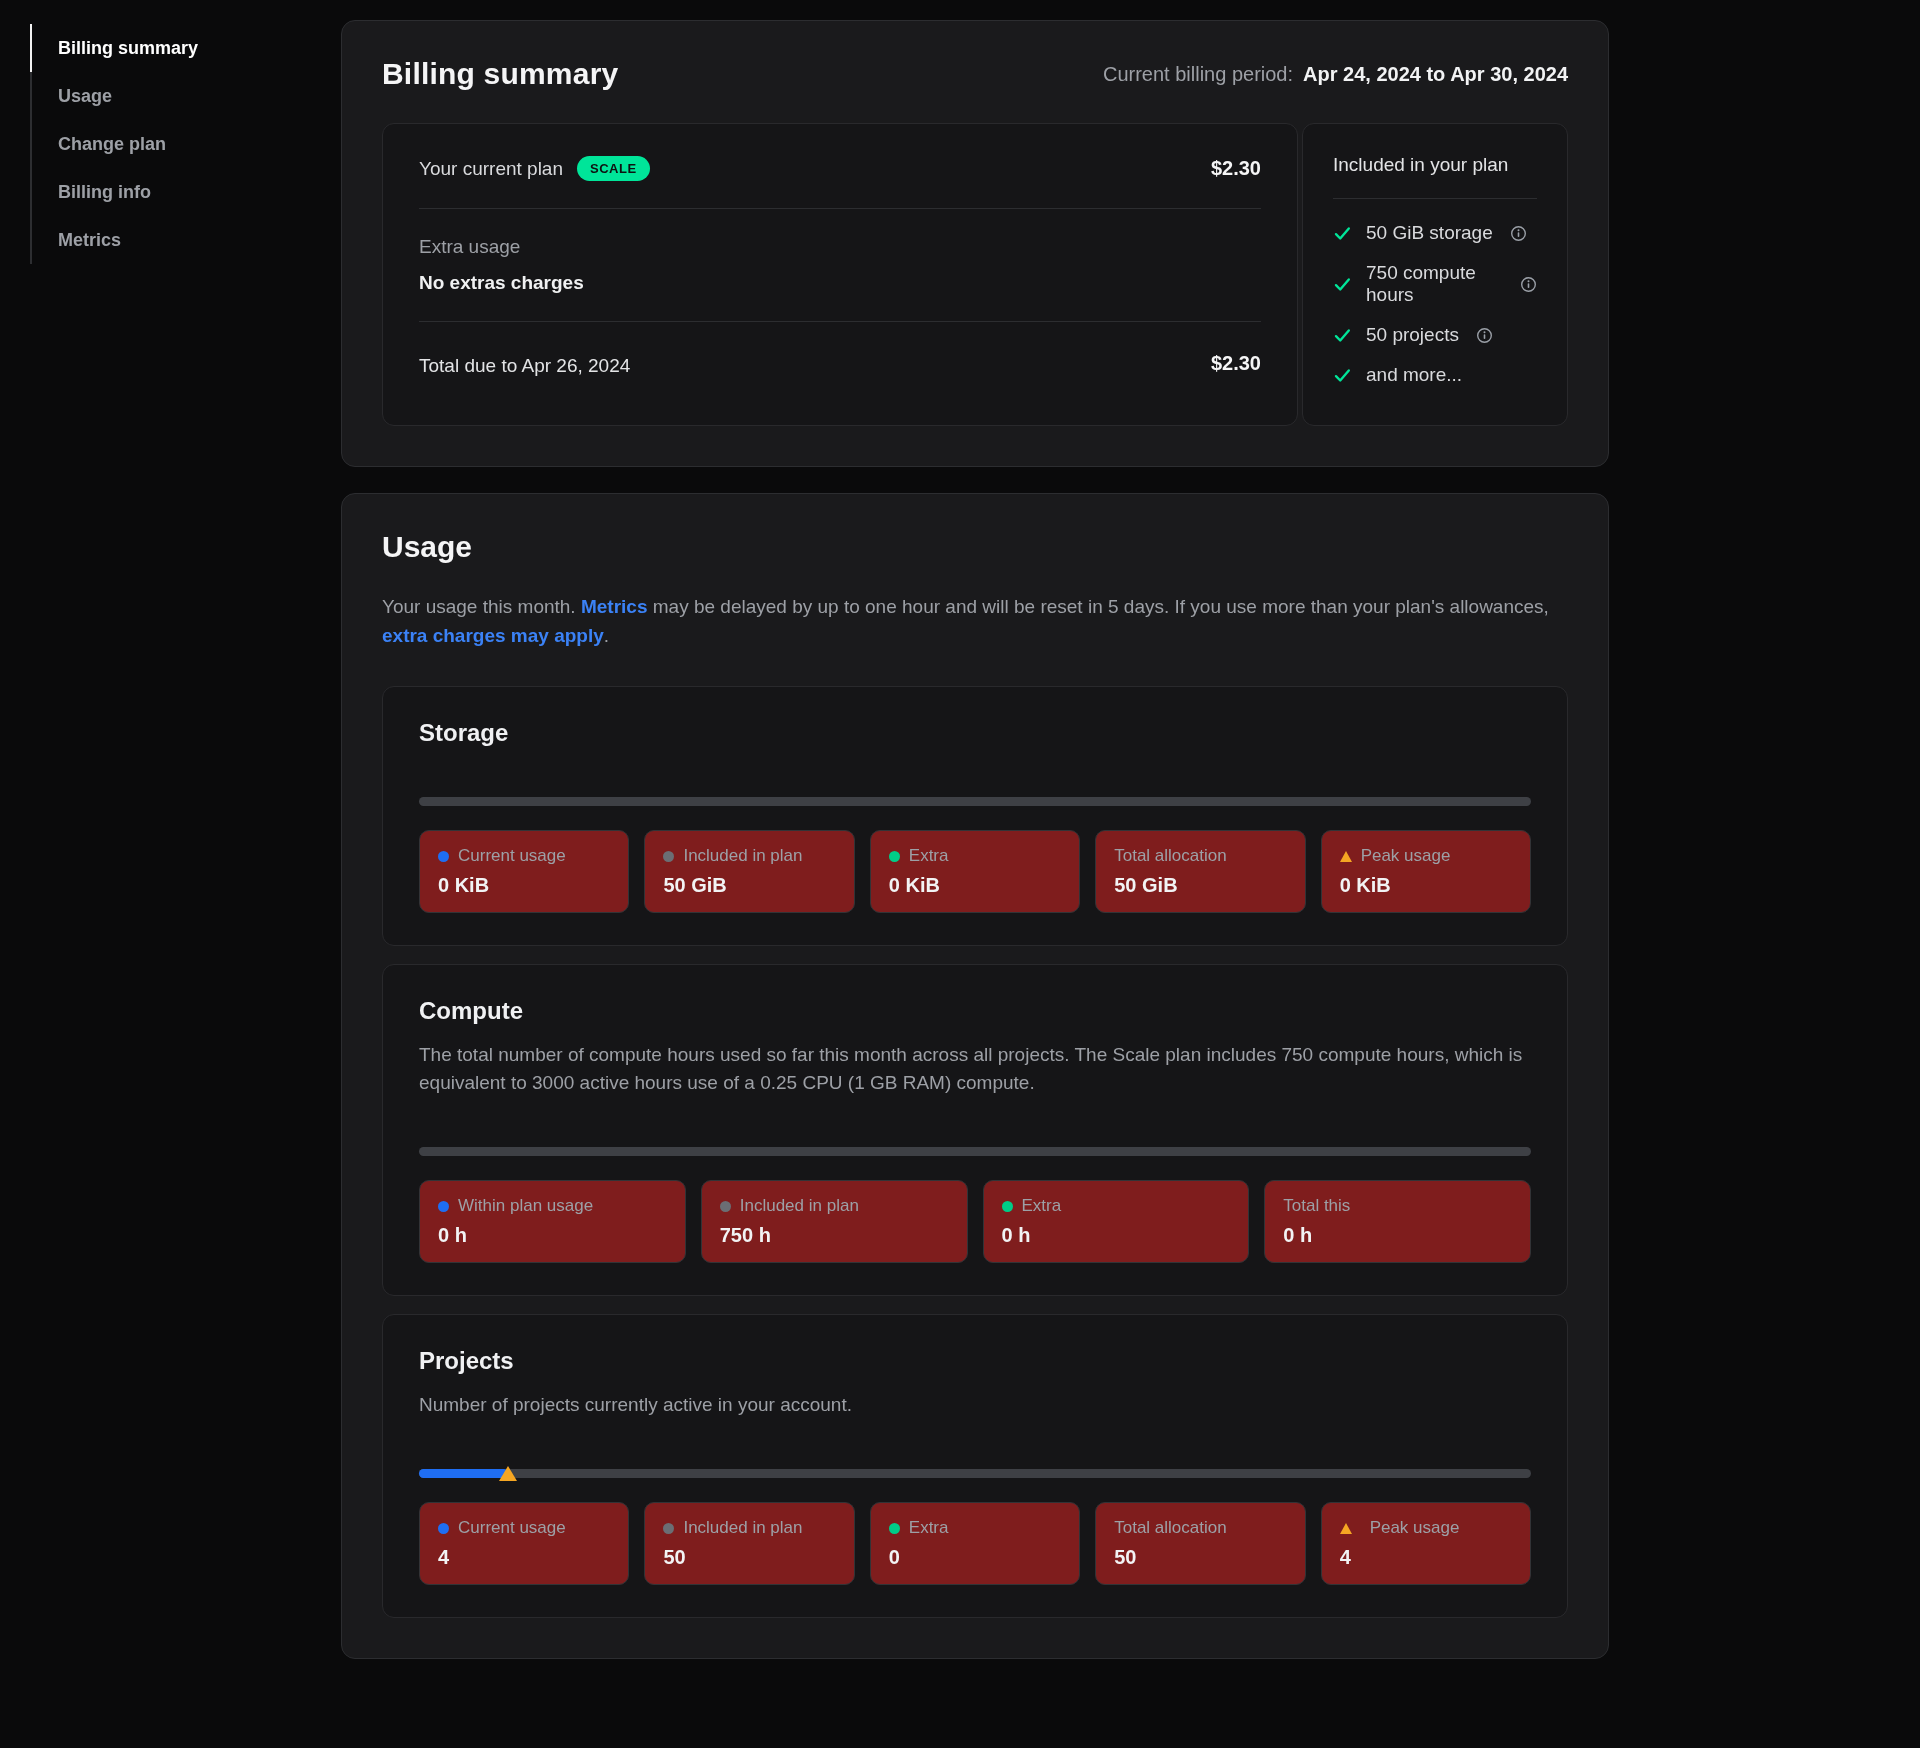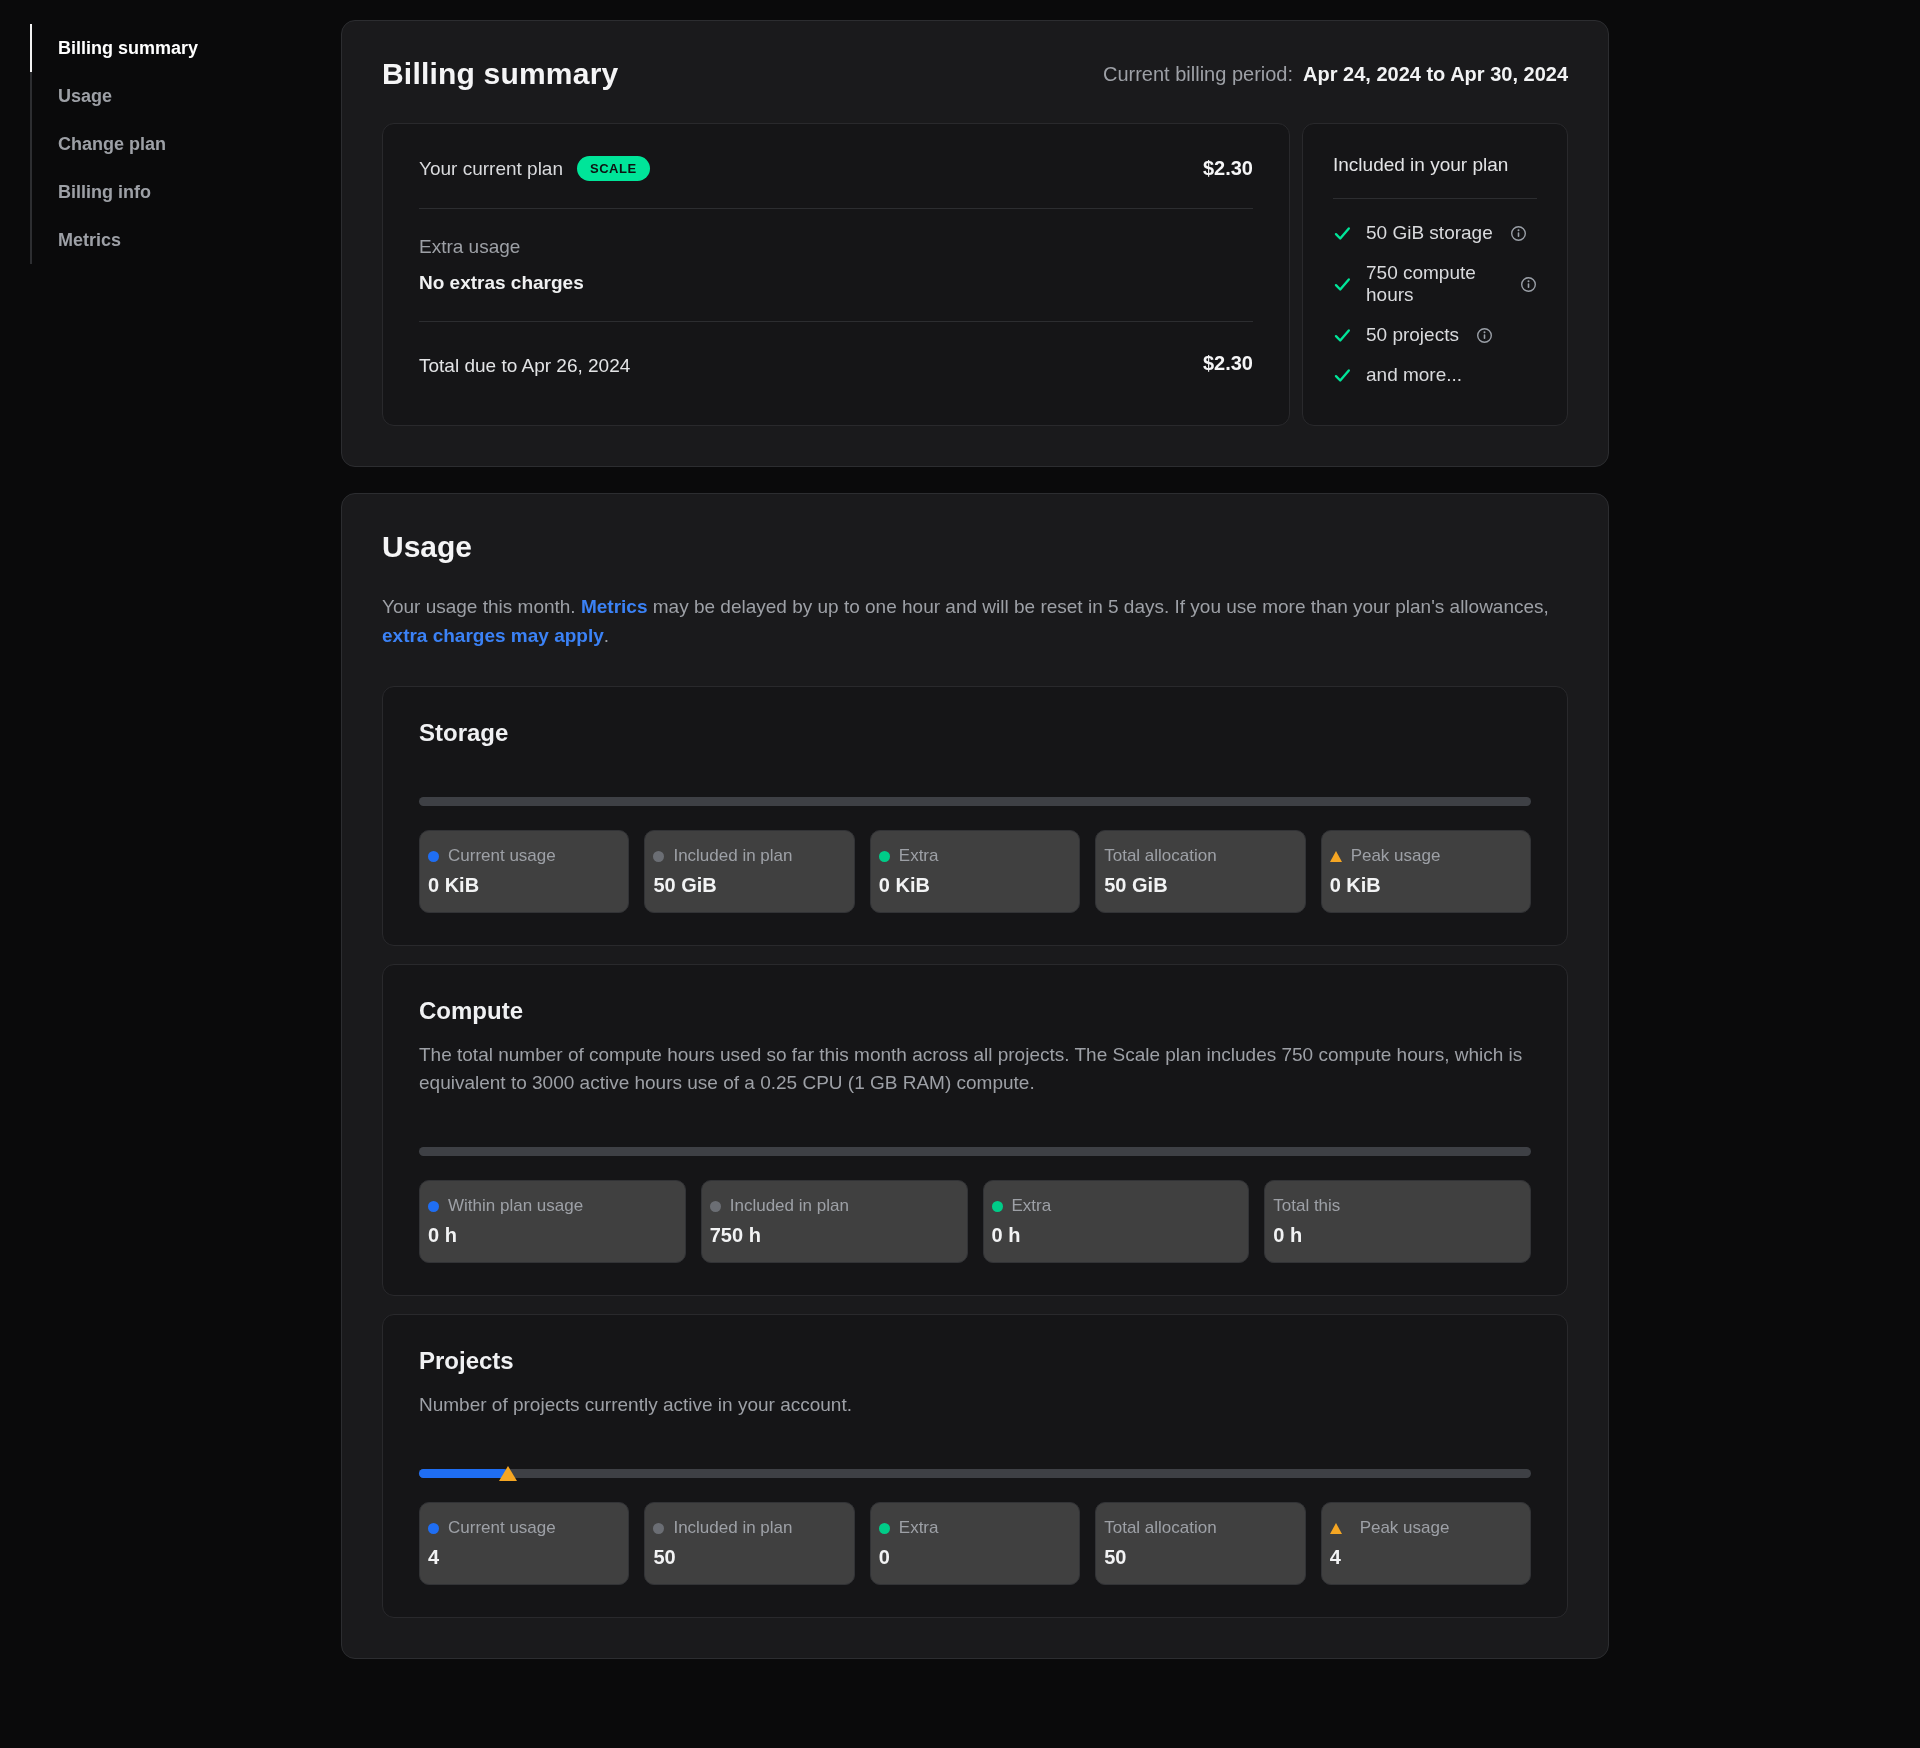--- a/index.html
+++ b/index.html
@@ -23,21 +23,21 @@
   
   .content { position:absolute; left:341px; top:20px; width:1268px; }
   .card { background:#1a1a1c; border:1px solid #2c2d30; border-radius:14px; padding:36px 40px 40px; }
   .usage-card { margin-top:26px; }
 
   .card-head { display:flex; justify-content:space-between; align-items:center; margin-bottom:32px; }
   .page-title { font-size:30px; font-weight:700; color:#f5f5f6; letter-spacing:.2px; }
   .period { font-size:20px; color:#9da0a6; }
   .period strong { color:#f2f3f4; font-weight:700; margin-left:10px; }
 
-  .summary-grid { display:flex; gap:12px; align-items:stretch;border-radius:30px; }
+  .summary-grid { display:flex; gap:4px; align-items:stretch;border-radius:30px; }
   .subcard { background:#151517; border:1px solid #29292c; border-radius:12px; }
   .plan-card { flex:1; padding:32px 36px; }
   .included-card { width:266px; padding:30px 30px; }
 
   .row { display:flex; justify-content:space-between; align-items:center; }
   .plan-line { font-size:19px; color:#d9dadd; display:flex; align-items:center; gap:14px; }
   .amount { font-size:20px; font-weight:700; color:#f5f5f6; }
   .badge {
     background:var(--badge-green,#00e599); color:#0e1211; font-size:13px; font-weight:700;
     letter-spacing:.5px; padding:5px 13px; border-radius:999px; line-height:15px;
@@ -67,21 +67,21 @@
   .progress { position:relative; height:9px; border-radius:999px; background:#3e4045; margin-top:50px; }
   .progress-fill { position:absolute; left:0; top:0; bottom:0; border-radius:999px; background:var(--progress-blue,#1f6ef3); }
   .progress-peak {
     display:none; position:absolute; bottom:-3px; width:0; height:0;
     border-left:9px solid transparent; border-right:9px solid transparent;
     border-bottom:15px solid var(--peak-orange,#f5a623); transform:translateX(-50%);
   }
   .progress-peak.visible { display:block; }
 
   .stats { display:flex; gap:15px; margin-top:24px; }
-  .stat { flex:1; border:1px solid #323336; background:#404040; border-radius:10px; padding:15px 8px; }
+  .stat { flex:1; border:1px solid #323336; background:#7f1d1d; border-radius:10px; padding:15px 18px; }
   .stat-label { display:flex; align-items:center; gap:9px; font-size:17px; color:#9da0a6; white-space:nowrap; }
   .stat-value { margin-top:8px; font-size:20px; font-weight:700; color:#f2f3f4; }
   .marker { flex:none; }
   .marker.dot-blue   { width:11px; height:11px; border-radius:50%; background:var(--dot-blue,#1f6ef3); }
   .marker.dot-gray   { width:11px; height:11px; border-radius:50%; background:var(--dot-gray,#6b6e74); }
   .marker.dot-green  { width:11px; height:11px; border-radius:50%; background:var(--dot-green,#00cc88); }
   .marker.triangle-orange {
     width:0; height:0; border-left:6px solid transparent; border-right:6px solid transparent;
     border-bottom:11px solid var(--peak-orange,#f5a623);
   }

